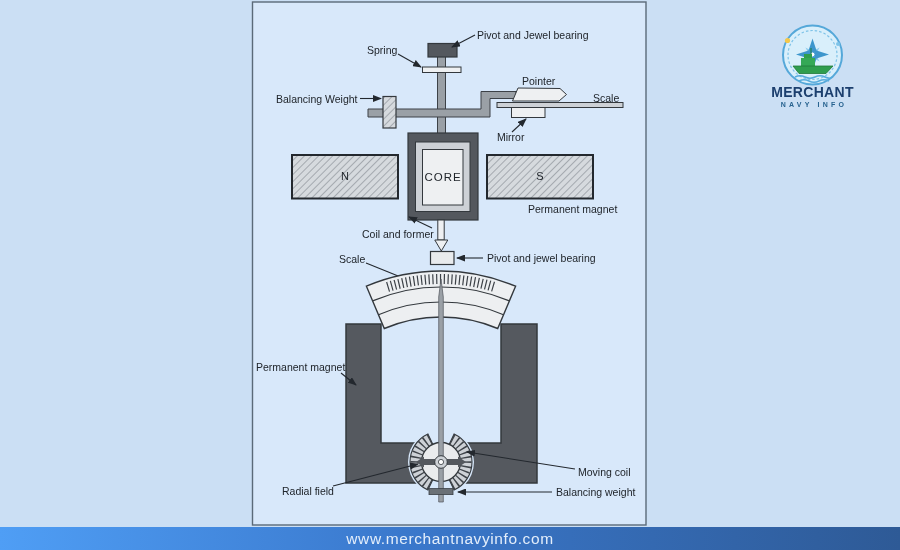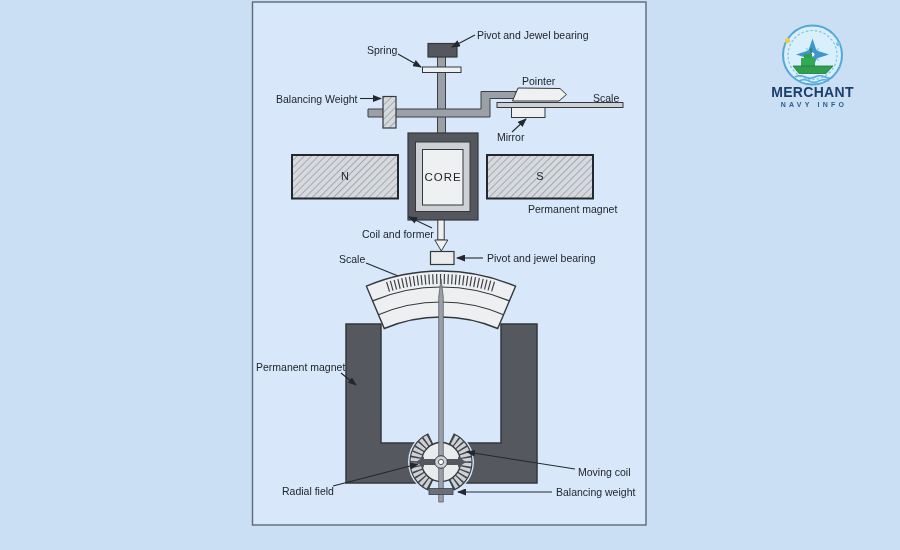--- a/index.html
+++ b/index.html
@@ -145,13 +145,16 @@
     </g>
     <g>
       <path d="M795,77 Q800,74.5 805,77 T815,77 T825,77 T833,77" fill="none" stroke="#58abdc" stroke-width="1.6"></path>
       <path d="M799,81 Q804,78.5 809,81 T819,81 T829,81" fill="none" stroke="#58abdc" stroke-width="1.4"></path>
     </g>
     <text class="logo-main" x="812.5" y="97" text-anchor="middle">MERCHANT</text>
     <text class="logo-sub" x="814" y="106.5" text-anchor="middle">NAVY INFO</text>
   </g>
 </svg>
 
+  <div class="footer">
+    <span class="footer-url">www.merchantnavyinfo.com</span>
+  </div>
 </div>
 
 </body></html>

